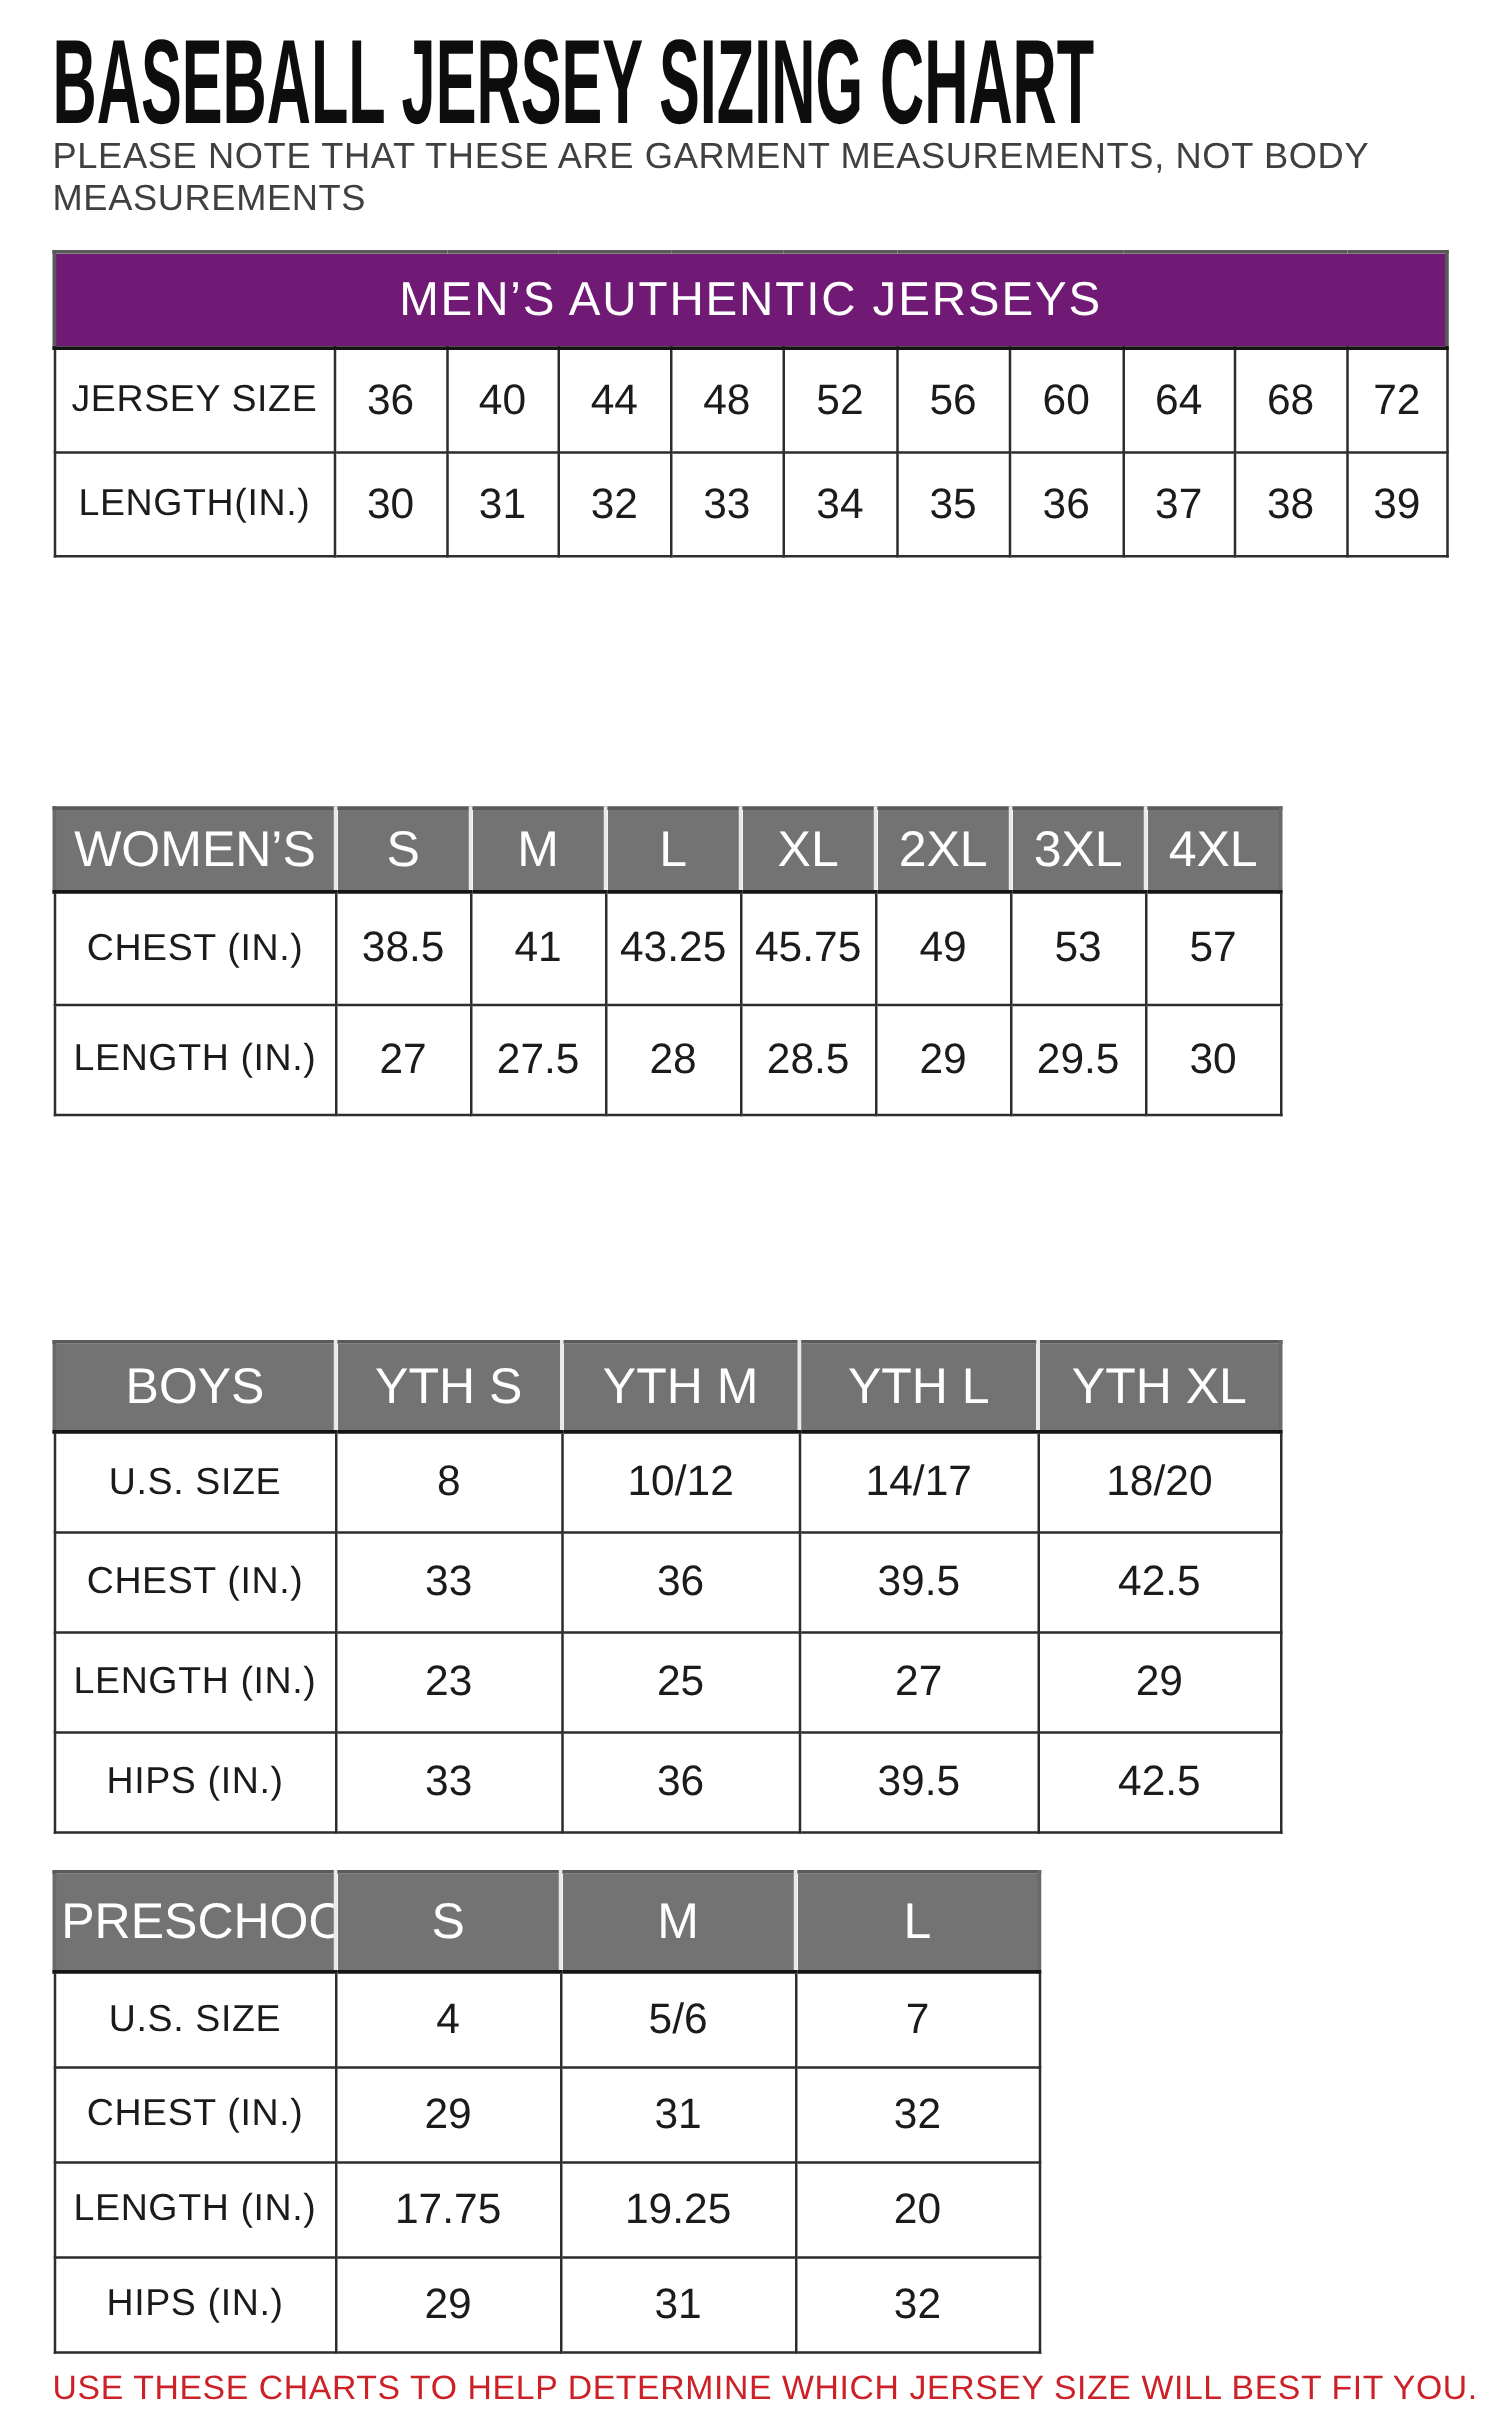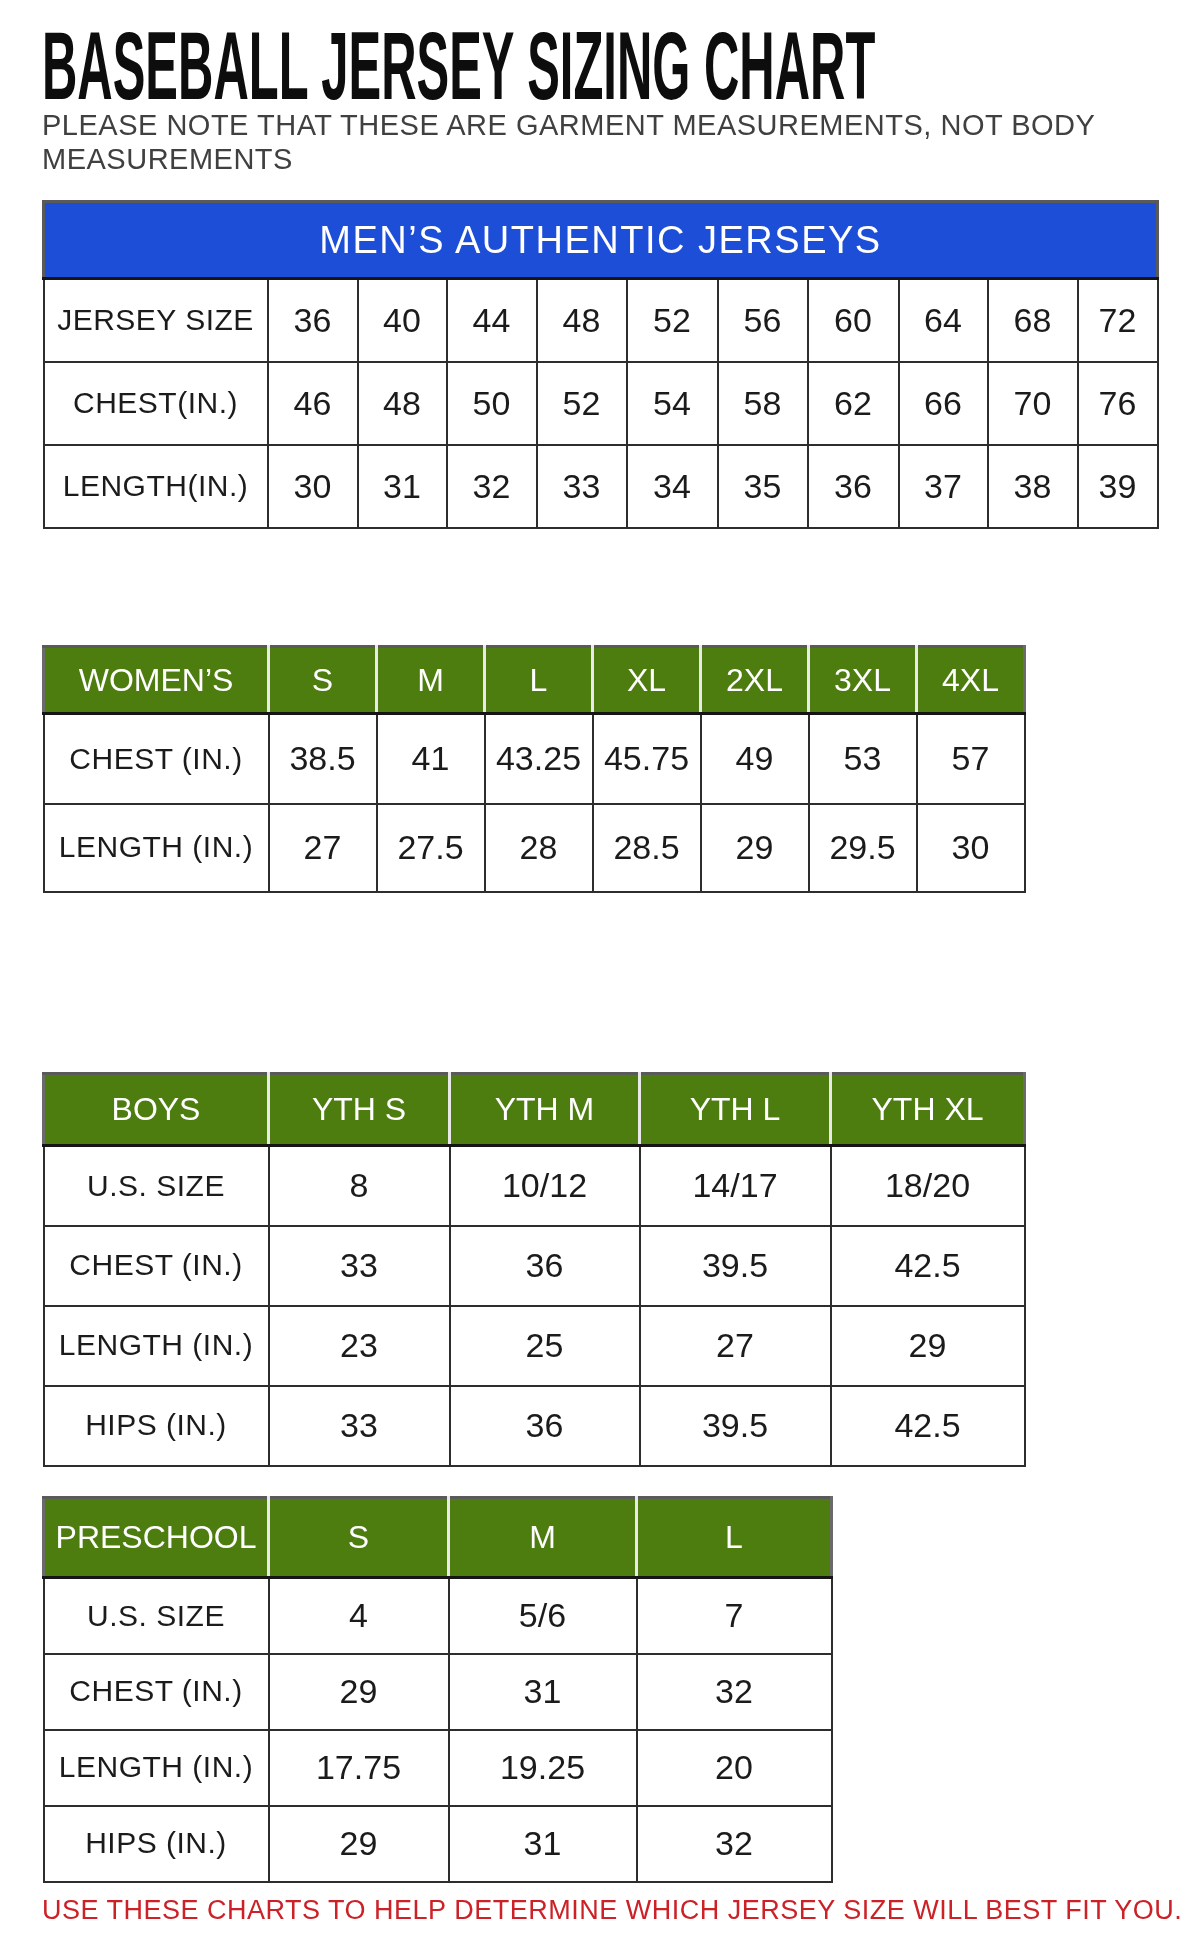--- a/index.html
+++ b/index.html
@@ -27,28 +27,28 @@
     position:absolute;border-collapse:collapse;table-layout:fixed;
     background:#ffffff;color:#1b1b1b;
   }
   .sizing td,.sizing th{
     border:2px solid #2d2d2d;text-align:center;vertical-align:middle;
     overflow:hidden;padding:0 4px;
   }
   .sizing td{font-size:34px;font-weight:400;}
   .sizing td.row-label{font-size:30px;letter-spacing:0.5px;line-height:1.15;}
   .sizing th.col-header{
-    background:#4d7c0f;color:#ffffff;font-weight:400;font-size:32px;
+    background:#737373;color:#ffffff;font-weight:400;font-size:40px;
     border-left:3px solid #e9e9e9;border-right:3px solid #e9e9e9;
     border-top:3px solid #5a5a5a;border-bottom:3px solid #151515;
   }
   .sizing th.col-header:first-child{border-left:3px solid #6a6a6a;}
   .sizing th.col-header:last-child{border-right:3px solid #6a6a6a;}
   .mens th.banner{
-    background:#1d4ed8;color:#ffffff;font-weight:400;font-size:38px;letter-spacing:1.5px;
+    background:#701a75;color:#ffffff;font-weight:400;font-size:38px;letter-spacing:1.5px;
     border:3px solid #5a5a5a;border-bottom:3px solid #151515;
   }
   
   .mens{left:42px;top:200px;width:1114px;}
   .womens{left:42px;top:645px;width:981px;}
   .boys{left:42px;top:1072px;width:981px;}
   .preschool{left:42px;top:1496px;width:788px;}
   
   .mens thead tr{height:77px;}
   .mens tbody tr{height:83px;}
@@ -101,33 +101,20 @@
           <td>44</td>
           <td>48</td>
           <td>52</td>
           <td>56</td>
           <td>60</td>
           <td>64</td>
           <td>68</td>
           <td>72</td>
         </tr>
         <tr>
-          <td class="row-label">CHEST(IN.)</td>
-          <td>46</td>
-          <td>48</td>
-          <td>50</td>
-          <td>52</td>
-          <td>54</td>
-          <td>58</td>
-          <td>62</td>
-          <td>66</td>
-          <td>70</td>
-          <td>76</td>
-        </tr>
-        <tr>
           <td class="row-label">LENGTH(IN.)</td>
           <td>30</td>
           <td>31</td>
           <td>32</td>
           <td>33</td>
           <td>34</td>
           <td>35</td>
           <td>36</td>
           <td>37</td>
           <td>38</td>

